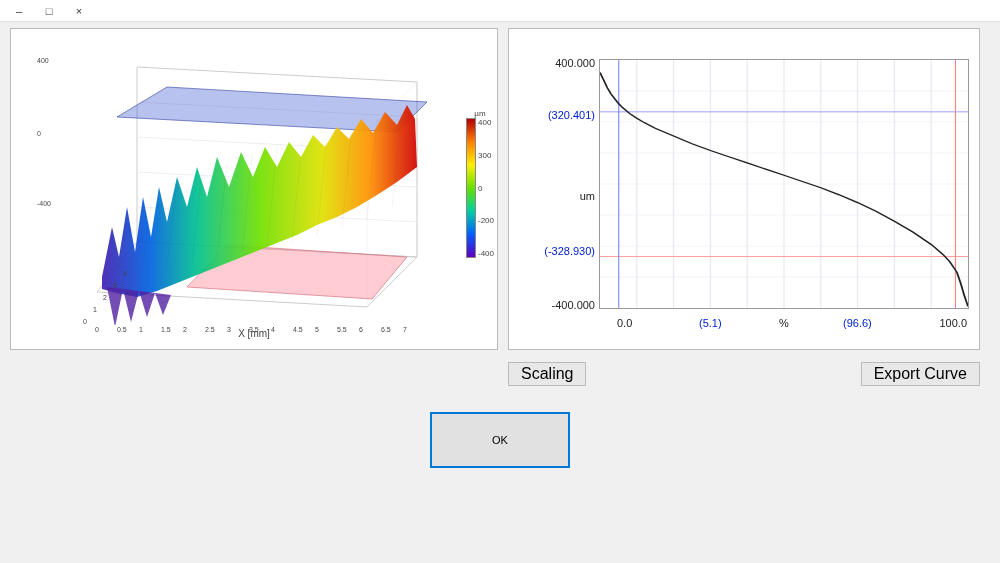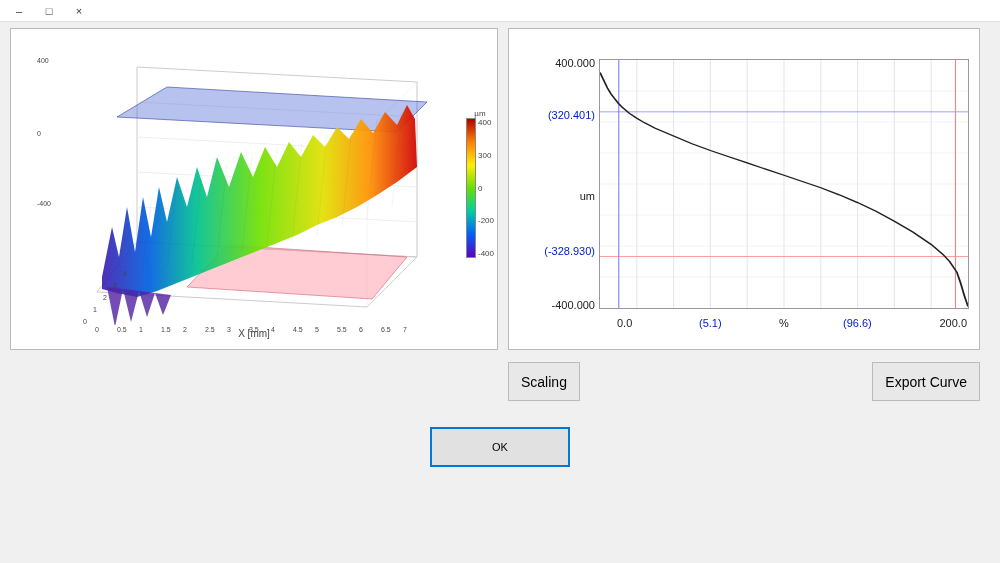--- a/index.html
+++ b/index.html
@@ -51,38 +51,38 @@
   }
   .pane-right {
     width: 472px;
     height: 322px;
   }
   .btn-row {
     display: flex;
     padding-top: 6px;
   }
   .cmd-btn {
-    height: 39px;
+    height: 24px;
     padding: 8px 12px;
     background: #e8e8e8;
     border: 1px solid #bbb;
-    font-size: 14px;
+    font-size: 16px;
     display: inline-flex;
     align-items: center;
     justify-content: center;
     cursor: pointer;
   }
   .ok-row {
     display: flex;
     justify-content: center;
     margin-top: 20px;
   }
   .ok-btn {
     width: 140px;
-    height: 40px;
+    height: 56px;
     background: #e1e1e1;
     border: 2px solid #0078d7;
     font-size: 11px;
     display: flex; align-items: center; justify-content: center;
     cursor: pointer;
   }
   .chart-title {
     position: absolute;
     top: 6px;
     left: 0; right: 0;
@@ -279,21 +279,21 @@
           <line id="m-x2" y1="0" y2="100" stroke="#ff8080" stroke-width="0.3" x1="96.6" x2="96.6"></line>
 
           <polyline id="curve-poly" fill="none" stroke="#222" stroke-width="0.5" points="0.00,5.00 1.00,8.13 2.00,11.25 3.00,13.75 4.00,15.63 5.00,17.50 6.00,19.00 8.00,21.50 10.00,23.50 12.00,25.25 15.00,27.50 20.00,30.63 25.00,33.75 30.00,36.50 35.00,39.00 40.00,41.50 45.00,44.00 50.00,46.50 55.00,49.00 60.00,51.50 65.00,54.37 70.00,57.50 75.00,61.00 80.00,65.00 85.00,69.38 90.00,74.38 93.00,78.13 95.00,81.25 97.00,85.63 98.00,90.00 99.00,95.00 100.00,99.38"></polyline>
         </svg>
       </div>
 
       <div class="x-axis-label" style="bottom:20px; left:108px;">0.0</div>
       <div class="x-marker-label" style="bottom:20px; left:190px;">(5.1)</div>
       <div class="x-axis-unit" style="bottom:20px; left:270px;">%</div>
       <div class="x-marker-label" style="bottom:20px; left:334px;">(96.6)</div>
-      <div class="x-axis-label" style="bottom:20px; right:12px;">200.0</div>
+      <div class="x-axis-label" style="bottom:20px; right:12px;">100.0</div>
     </div>
   </div>
 
   <div class="btn-row">
     <div style="width:498px"></div>
     <div style="width:472px; display:flex; justify-content:space-between;">
       <button class="cmd-btn">Scaling</button>
       <button class="cmd-btn">Export Curve</button>
     </div>
   </div>

